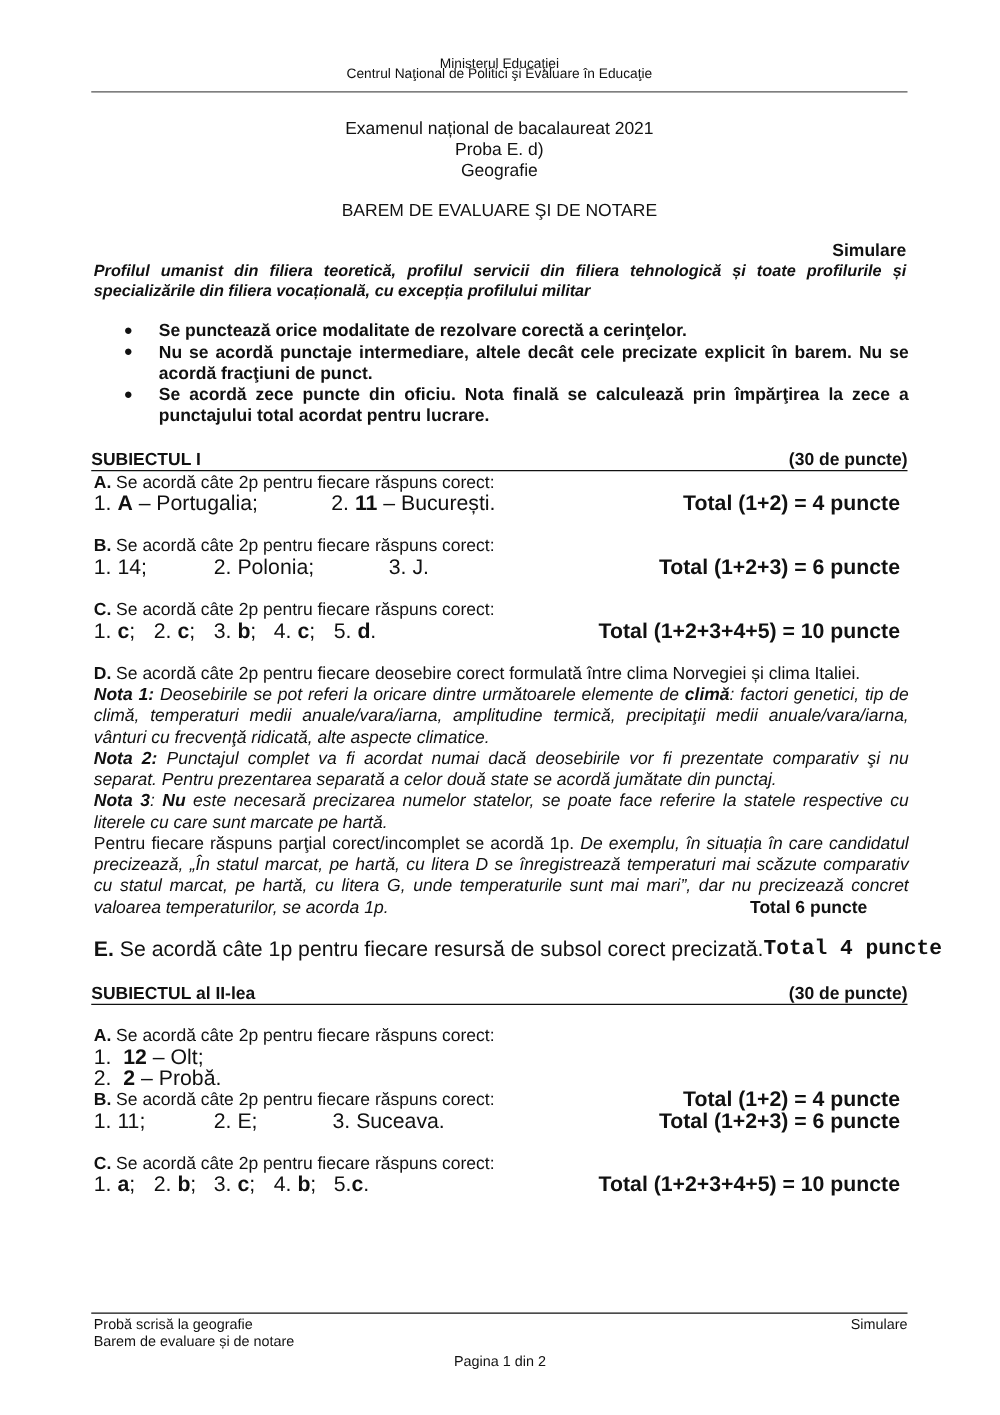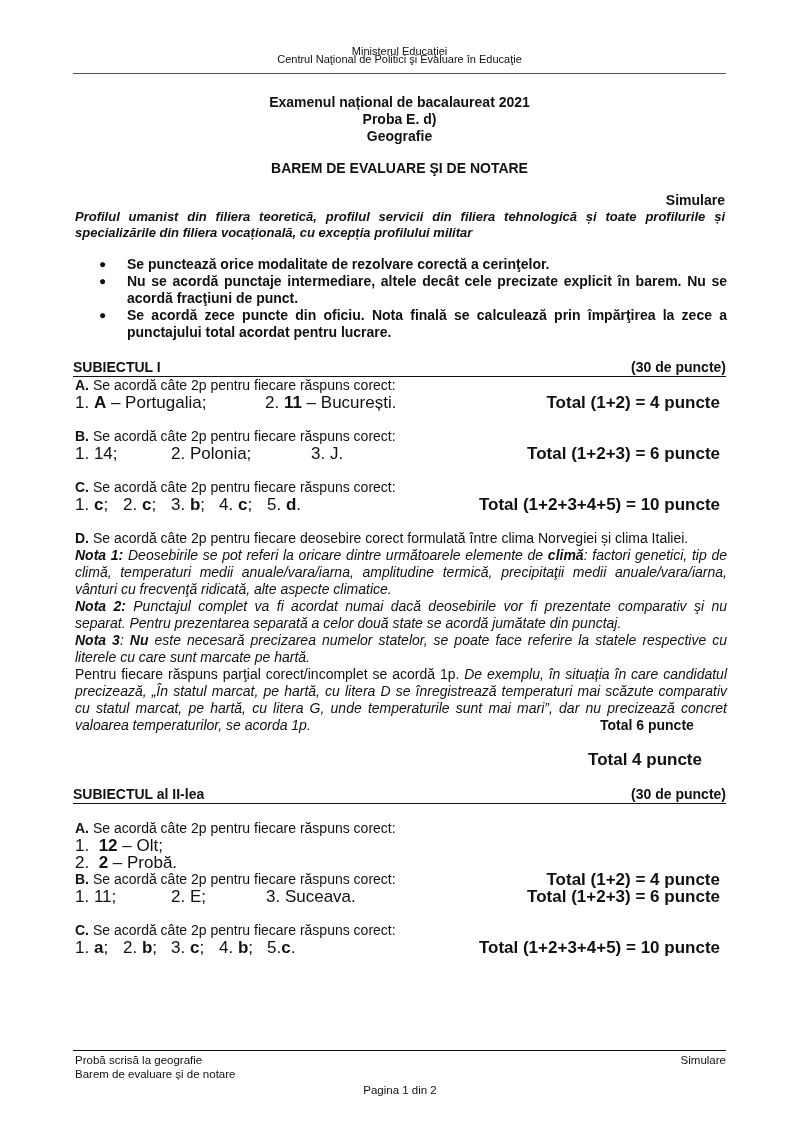--- a/index.html
+++ b/index.html
@@ -4,21 +4,21 @@
   <style>
     html, body { margin: 0; padding: 0; background: #ffffff; }
     body {
       width: 800px; height: 1132px; position: relative; overflow: hidden;
       font-family: "Liberation Sans", sans-serif; color: #111;
     }
     .abs { position: absolute; }
     .hdr-line { font-size: 11px; text-align: center; left: 73px; width: 653px; line-height: 14px; }
     .rule { left: 73px; width: 653px; height: 0; border-top: 1.5px solid #555; }
     .rule-dark { border-top: 1.5px solid #111; }
-    .title { font-size: 14px; font-weight: bold; text-align: center; left: 73px; width: 653px; line-height: 17px; }
+    .title { font-size: 14px; font-weight: normal; text-align: center; left: 73px; width: 653px; line-height: 17px; }
     .txt { font-size: 14px; line-height: 17px; left: 75px; width: 650px; white-space: nowrap; }
     .justify { white-space: normal; text-align: justify; text-align-last: left; }
     .it { font-style: italic; }
     .b { font-weight: bold; }
     .right { text-align: right; }
     .bullets { left: 95px; width: 632px; font-size: 14px; font-weight: bold; line-height: 17px; }
     .bullet-row { display: flex; margin-bottom: 0; }
     .bullet-dot { width: 28px; flex: 0 0 28px; font-size: 12px; padding-left: 4px; }
     .bullet-text { flex: 1; text-align: justify; text-align-last: left; }
     .subj { left: 73px; width: 653px; font-size: 14px; font-weight: bold; line-height: 17px; border-bottom: 1.5px solid #111; display: flex; justify-content: space-between; }
@@ -96,21 +96,22 @@
 <div class="abs txt justify" style="top:530px; left:75px; width:652px;">
   <div><b>D.</b><span> Se acordă câte 2p pentru fiecare deosebire corect formulată între clima Norvegiei și clima Italiei.</span></div>
   <div class="it"><b>Nota 1:</b><span> Deosebirile se pot referi la oricare dintre următoarele elemente de </span><b>climă</b><span>: factori genetici, tip de climă, temperaturi medii anuale/vara/iarna, amplitudine termică, precipitaţii medii anuale/vara/iarna, vânturi cu frecvenţă ridicată, alte aspecte climatice.</span></div>
   <div class="it"><b>Nota 2:</b><span> Punctajul complet va fi acordat numai dacă deosebirile vor fi prezentate comparativ şi nu separat. Pentru prezentarea separată a celor două state se acordă jumătate din punctaj.</span></div>
   <div class="it"><b>Nota 3</b><span>: </span><b>Nu</b><span> este necesară precizarea numelor statelor, se poate face referire la statele respective cu literele cu care sunt marcate pe hartă.</span></div>
   <div><span>Pentru fiecare răspuns parţial corect/incomplet se acordă 1p. </span><span class="it">De exemplu, în situația în care candidatul precizează, „În statul marcat, pe hartă, cu litera D se înregistrează temperaturi mai scăzute comparativ cu statul marcat, pe hartă, cu litera G, unde temperaturile sunt mai mari”, dar nu precizează concret valoarea temperaturilor, se acorda 1p.</span></div>
 </div>
 <div class="abs b" style="top:717px; left:600px; font-size:14px; line-height:17px;">Total 6 puncte</div>
 
 <div class="abs row" style="top:751px;">
-  <span class="total" style="padding-right:23px;">Total 4 puncte</span>
+  <span><b>E.</b><span> Se acordă câte 1p pentru fiecare resursă de subsol corect precizată.</span></span>
+  <span class="total" style="padding-right:23px;font-family:Liberation Mono, monospace;">Total 4 puncte</span>
 </div>
 
 <div class="abs subj" style="top:786px;">
   <span>SUBIECTUL al II-lea</span>
   <span>(30 de puncte)</span>
 </div>
 
 <div class="abs txt" style="top:820px;">
   <b>A.</b><span> Se acordă câte 2p pentru fiecare răspuns corect:</span>
 </div>

